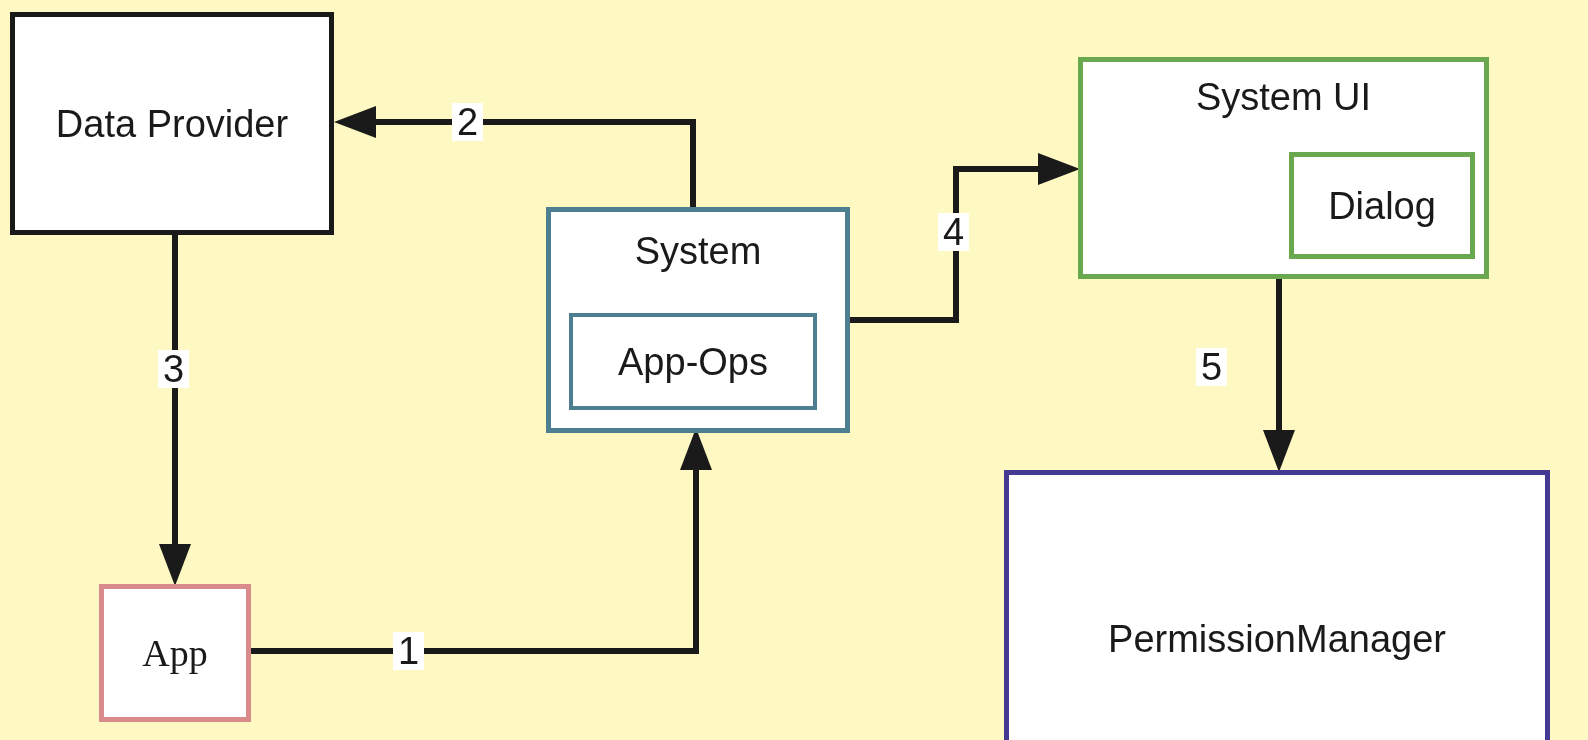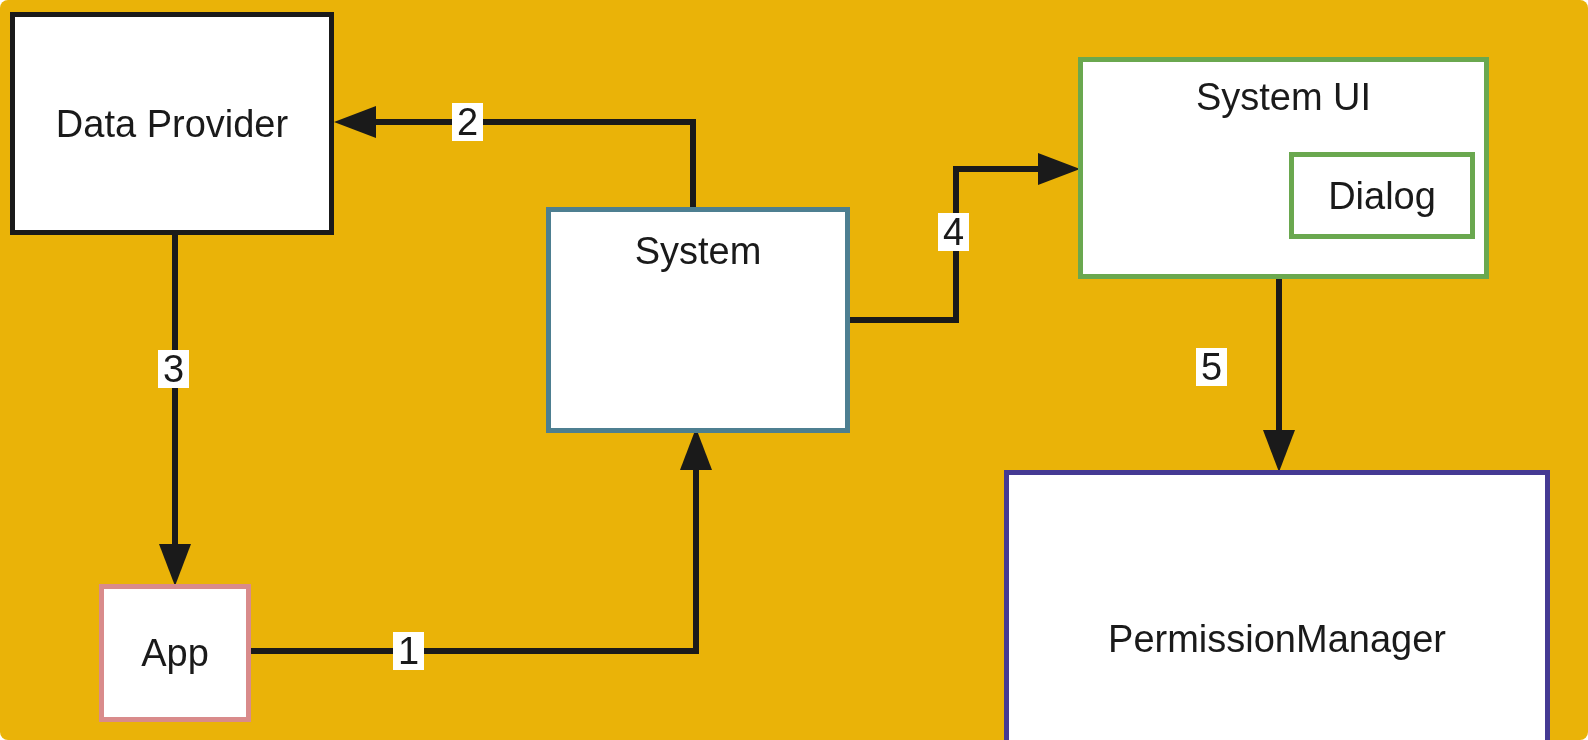--- a/index.html
+++ b/index.html
@@ -7,23 +7,22 @@
     padding: 0;
     background: #ffffff;
   }
   body {
     font-family: "Liberation Sans", sans-serif;
   }
   #canvas {
     position: relative;
     width: 1588px;
     height: 740px;
-    background: #eab308;
+    background: #fef9c3;
     overflow: hidden;
-    border-radius: 8px;
   }
   .node {
     position: absolute;
     background: #ffffff;
     box-sizing: border-box;
     display: flex;
     justify-content: center;
   }
   .node-label {
     font-size: 38px;
@@ -53,35 +52,36 @@
   }
   
   #node-system-ui {
     left: 1078px; top: 57px; width: 411px; height: 222px;
     border: 5px solid #6aa84f;
     align-items: flex-start;
   }
   #node-system-ui > .node-label { margin-top: 16px; }
   
   #node-dialog {
-    left: 1289px; top: 152px; width: 186px; height: 87px;
+    left: 1289px; top: 152px; width: 186px; height: 107px;
     border: 5px solid #6aa84f;
     align-items: center;
   }
   
   #node-permission-manager {
     left: 1004px; top: 470px; width: 546px; height: 338px;
     border: 5px solid #453a93;
     align-items: center;
   }
   
   #node-app {
     left: 99px; top: 584px; width: 152px; height: 138px;
     border: 5px solid #d98b8b;
     align-items: center;
+    font-family: Liberation Serif, serif;
   }
   
   #edges {
     position: absolute;
     left: 0; top: 0;
     width: 1588px; height: 740px;
     pointer-events: none;
   }
   .edge-path {
     fill: none;
@@ -133,20 +133,23 @@
   </svg>
 
   <div class="node" id="node-data-provider">
     <span class="node-label">Data Provider</span>
   </div>
 
   <div class="node" id="node-system">
     <span class="node-label">System</span>
   </div>
 
+  <div class="node" id="node-app-ops">
+    <span class="node-label">App-Ops</span>
+  </div>
 
   <div class="node" id="node-system-ui">
     <span class="node-label">System UI</span>
   </div>
 
   <div class="node" id="node-dialog">
     <span class="node-label">Dialog</span>
   </div>
 
   <div class="node" id="node-permission-manager">

